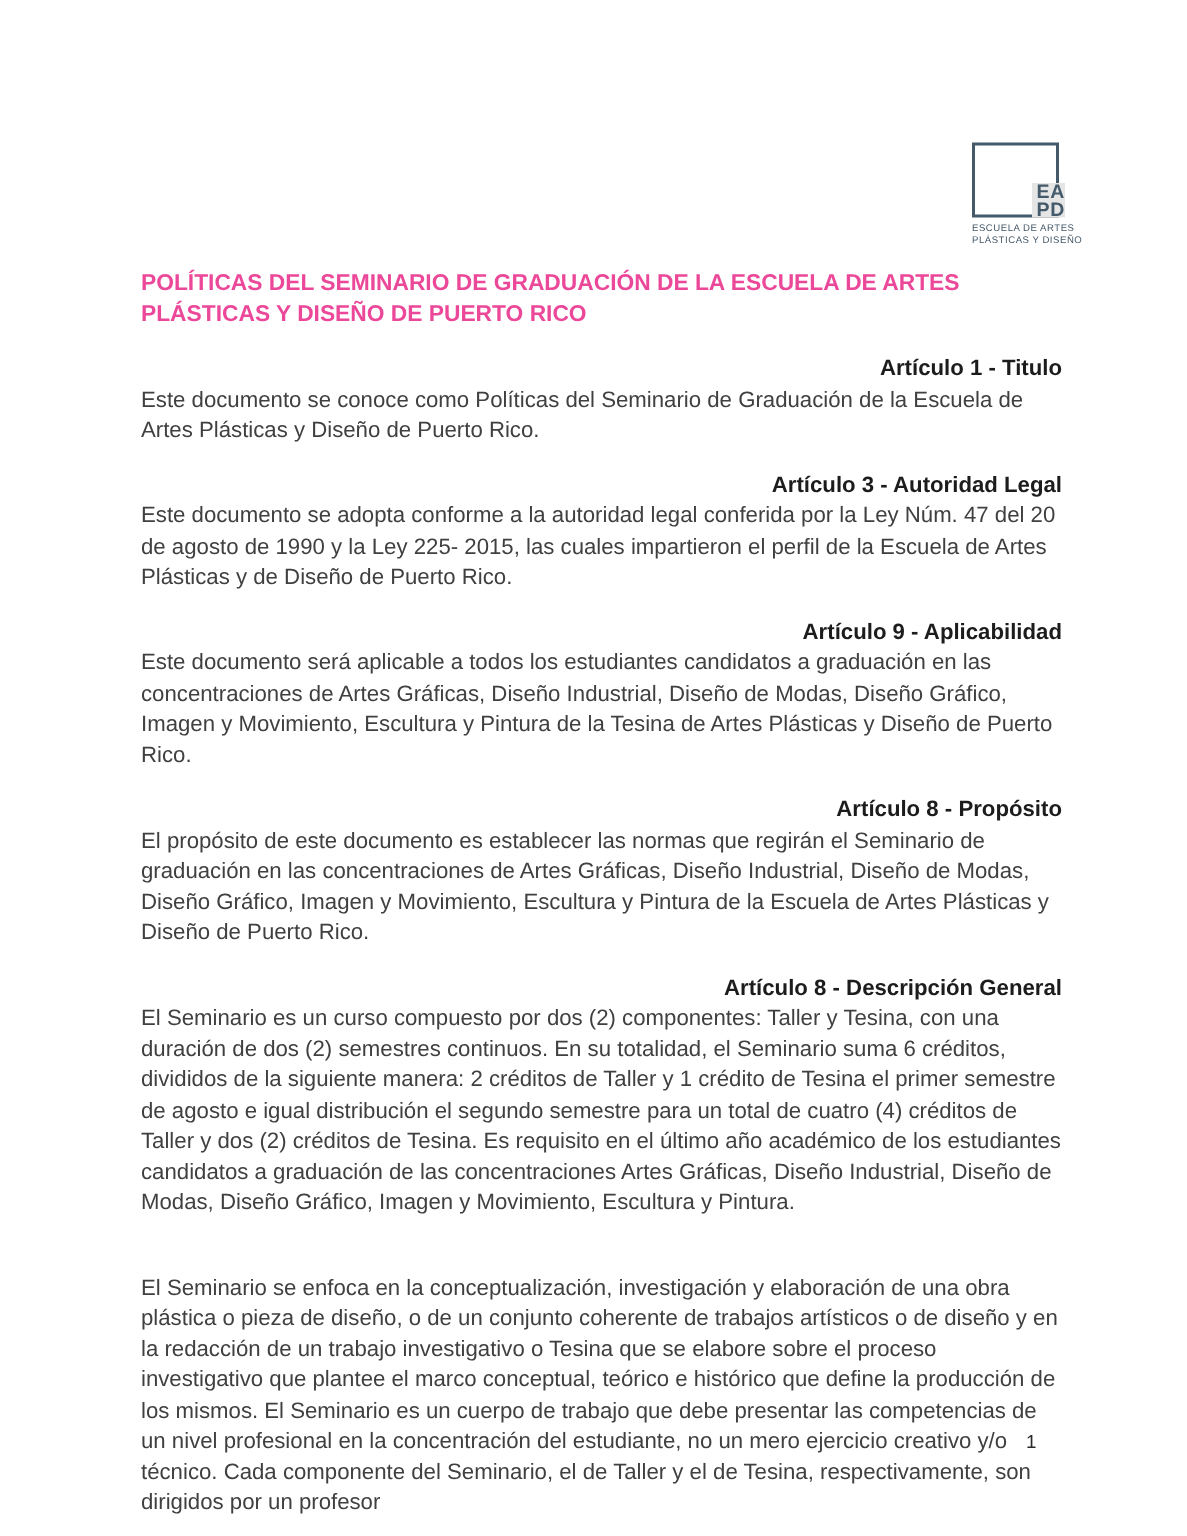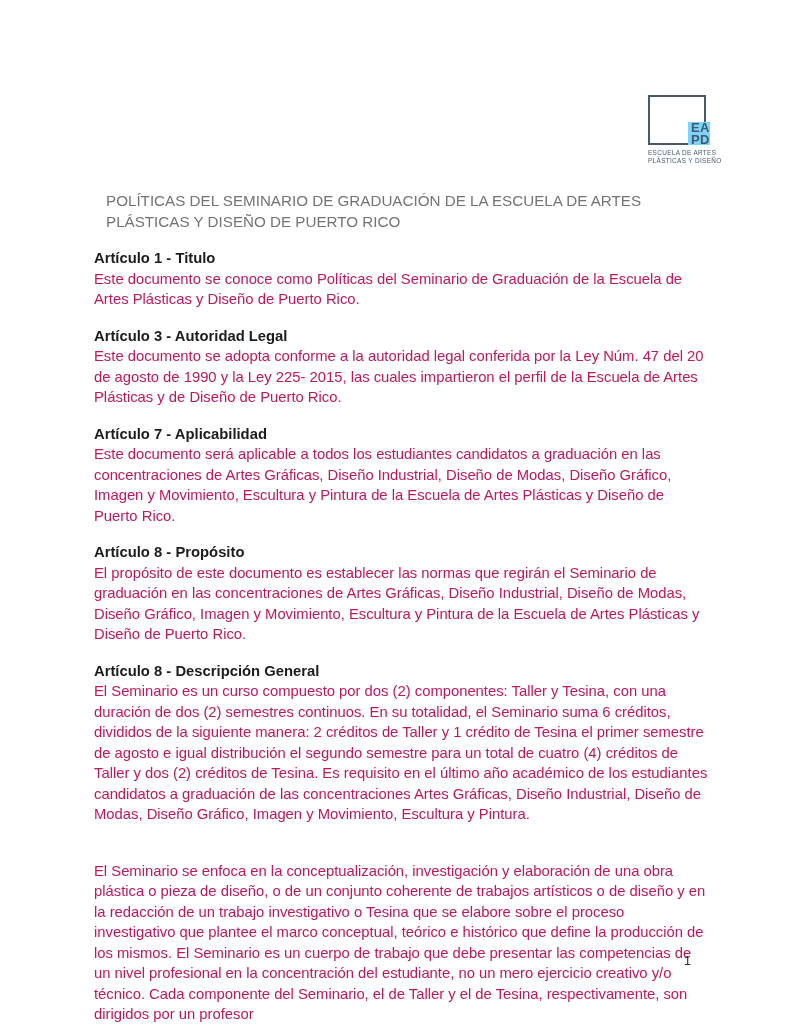--- a/index.html
+++ b/index.html
@@ -33,58 +33,59 @@
   .logo-acronym {
     position: absolute;
     right: -6px;
     bottom: -2px;
     text-align: right;
     font-weight: bold;
     font-size: 13px;
     line-height: 11.5px;
     letter-spacing: 0.5px;
     color: #44596a;
-    background: #7dd3fc;
+    background: #e5e5e5;
     padding: 0 0 0 3px;
   }
   .logo-caption {
     margin-top: 4px;
     font-size: 6.4px;
     line-height: 7.5px;
     letter-spacing: 0.35px;
     color: #44596a;
     white-space: nowrap;
   }
 
   
   .content {
     position: absolute;
     left: 94px;
     top: 178px;
     width: 614px;
   }
   .doc-title {
-    margin: 12px;
+    margin: 0;
     font-size: 15.2px;
-    font-weight: normal;
+    font-weight: bold;
     line-height: 21px;
-    color: #737373;
+    color: #ec4899;
   }
   .article-heading {
     margin: 16px 0 0 0;
     font-size: 14.8px;
     font-weight: bold;
     line-height: 20.5px;
     color: #1c1c1c;
+    text-align: right;
   }
   .article-paragraph {
     margin: 0;
     font-size: 14.8px;
     line-height: 20.5px;
-    color: #be185d;
+    color: #404040;
   }
   .article-paragraph + .article-paragraph {
     margin-top: 36px;
   }
 
   
   .page-number {
     position: absolute;
     top: 954px;
     left: 684px;
@@ -117,22 +118,22 @@
     <h2 class="article-heading">Artículo 1 - Titulo</h2>
     <p class="article-paragraph">Este documento se conoce como Políticas del Seminario de Graduación de la Escuela de Artes Plásticas y Diseño de Puerto Rico.</p>
   </section>
 
   <section>
     <h2 class="article-heading">Artículo 3 - Autoridad Legal</h2>
     <p class="article-paragraph">Este documento se adopta conforme a la autoridad legal conferida por la Ley Núm. 47 del 20 de agosto de 1990 y la Ley 225- 2015, las cuales impartieron el perfil de la Escuela de Artes Plásticas y de Diseño de Puerto Rico.</p>
   </section>
 
   <section>
-    <h2 class="article-heading">Artículo 7 - Aplicabilidad</h2>
-    <p class="article-paragraph">Este documento será aplicable a todos los estudiantes candidatos a graduación en las concentraciones de Artes Gráficas, Diseño Industrial, Diseño de Modas, Diseño Gráfico, Imagen y Movimiento, Escultura y Pintura de la Escuela de Artes Plásticas y Diseño de Puerto Rico.</p>
+    <h2 class="article-heading">Artículo 9 - Aplicabilidad</h2>
+    <p class="article-paragraph">Este documento será aplicable a todos los estudiantes candidatos a graduación en las concentraciones de Artes Gráficas, Diseño Industrial, Diseño de Modas, Diseño Gráfico, Imagen y Movimiento, Escultura y Pintura de la Tesina de Artes Plásticas y Diseño de Puerto Rico.</p>
   </section>
 
   <section>
     <h2 class="article-heading">Artículo 8 - Propósito</h2>
     <p class="article-paragraph">El propósito de este documento es establecer las normas que regirán el Seminario de graduación en las concentraciones de Artes Gráficas, Diseño Industrial, Diseño de Modas, Diseño Gráfico, Imagen y Movimiento, Escultura y Pintura de la Escuela de Artes Plásticas y Diseño de Puerto Rico.</p>
   </section>
 
   <section>
     <h2 class="article-heading">Artículo 8 - Descripción General</h2>
     <p class="article-paragraph">El Seminario es un curso compuesto por dos (2) componentes: Taller y Tesina, con una duración de dos (2) semestres continuos. En su totalidad, el Seminario suma 6 créditos, divididos de la siguiente manera: 2 créditos de Taller y 1 crédito de Tesina el primer semestre de agosto e igual distribución el segundo semestre para un total de cuatro (4) créditos de Taller y dos (2) créditos de Tesina. Es requisito en el último año académico de los estudiantes candidatos a graduación de las concentraciones Artes Gráficas, Diseño Industrial, Diseño de Modas, Diseño Gráfico, Imagen y Movimiento, Escultura y Pintura.</p>

